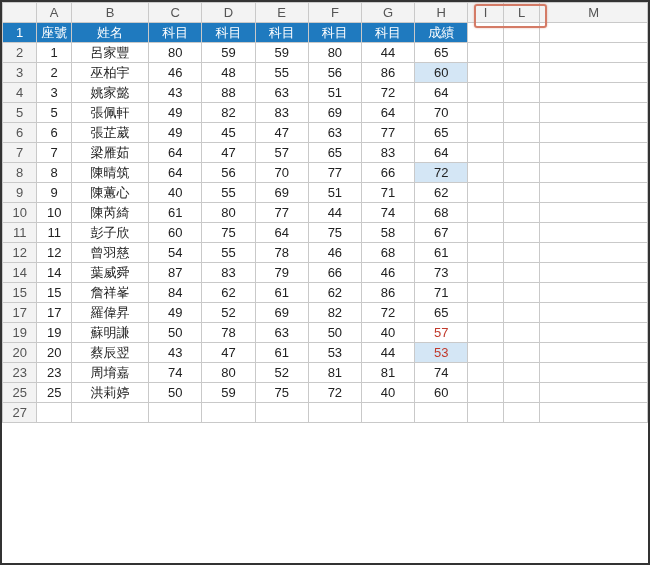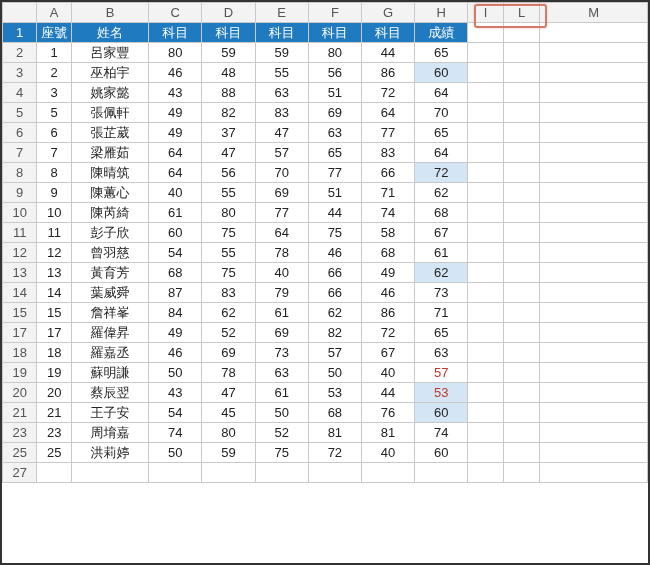--- a/index.html
+++ b/index.html
@@ -121,21 +121,21 @@
           <td>70</td>
           <td></td>
           <td></td>
           <td></td>
         </tr>
         <tr>
           <td class="rowhdr">6</td>
           <td>6</td>
           <td>張芷葳</td>
           <td>49</td>
-          <td>37</td>
+          <td>45</td>
           <td>47</td>
           <td>63</td>
           <td>77</td>
           <td>65</td>
           <td></td>
           <td></td>
           <td></td>
         </tr>
         <tr>
           <td class="rowhdr">7</td>
@@ -215,34 +215,20 @@
           <td>55</td>
           <td>78</td>
           <td>46</td>
           <td>68</td>
           <td>61</td>
           <td></td>
           <td></td>
           <td></td>
         </tr>
         <tr>
-          <td class="rowhdr">13</td>
-          <td>13</td>
-          <td>黃育芳</td>
-          <td>68</td>
-          <td>75</td>
-          <td>40</td>
-          <td>66</td>
-          <td>49</td>
-          <td class="hl">62</td>
-          <td></td>
-          <td></td>
-          <td></td>
-        </tr>
-        <tr>
           <td class="rowhdr">14</td>
           <td>14</td>
           <td>葉威舜</td>
           <td>87</td>
           <td>83</td>
           <td>79</td>
           <td>66</td>
           <td>46</td>
           <td>73</td>
           <td></td>
@@ -271,34 +257,20 @@
           <td>52</td>
           <td>69</td>
           <td>82</td>
           <td>72</td>
           <td>65</td>
           <td></td>
           <td></td>
           <td></td>
         </tr>
         <tr>
-          <td class="rowhdr">18</td>
-          <td>18</td>
-          <td>羅嘉丞</td>
-          <td>46</td>
-          <td>69</td>
-          <td>73</td>
-          <td>57</td>
-          <td>67</td>
-          <td>63</td>
-          <td></td>
-          <td></td>
-          <td></td>
-        </tr>
-        <tr>
           <td class="rowhdr">19</td>
           <td>19</td>
           <td>蘇明謙</td>
           <td>50</td>
           <td>78</td>
           <td>63</td>
           <td>50</td>
           <td>40</td>
           <td class="red">57</td>
           <td></td>
@@ -313,34 +285,20 @@
           <td>47</td>
           <td>61</td>
           <td>53</td>
           <td>44</td>
           <td class="hl red">53</td>
           <td></td>
           <td></td>
           <td></td>
         </tr>
         <tr>
-          <td class="rowhdr">21</td>
-          <td>21</td>
-          <td>王子安</td>
-          <td>54</td>
-          <td>45</td>
-          <td>50</td>
-          <td>68</td>
-          <td>76</td>
-          <td class="hl">60</td>
-          <td></td>
-          <td></td>
-          <td></td>
-        </tr>
-        <tr>
           <td class="rowhdr">23</td>
           <td>23</td>
           <td>周堉嘉</td>
           <td>74</td>
           <td>80</td>
           <td>52</td>
           <td>81</td>
           <td>81</td>
           <td>74</td>
           <td></td>

